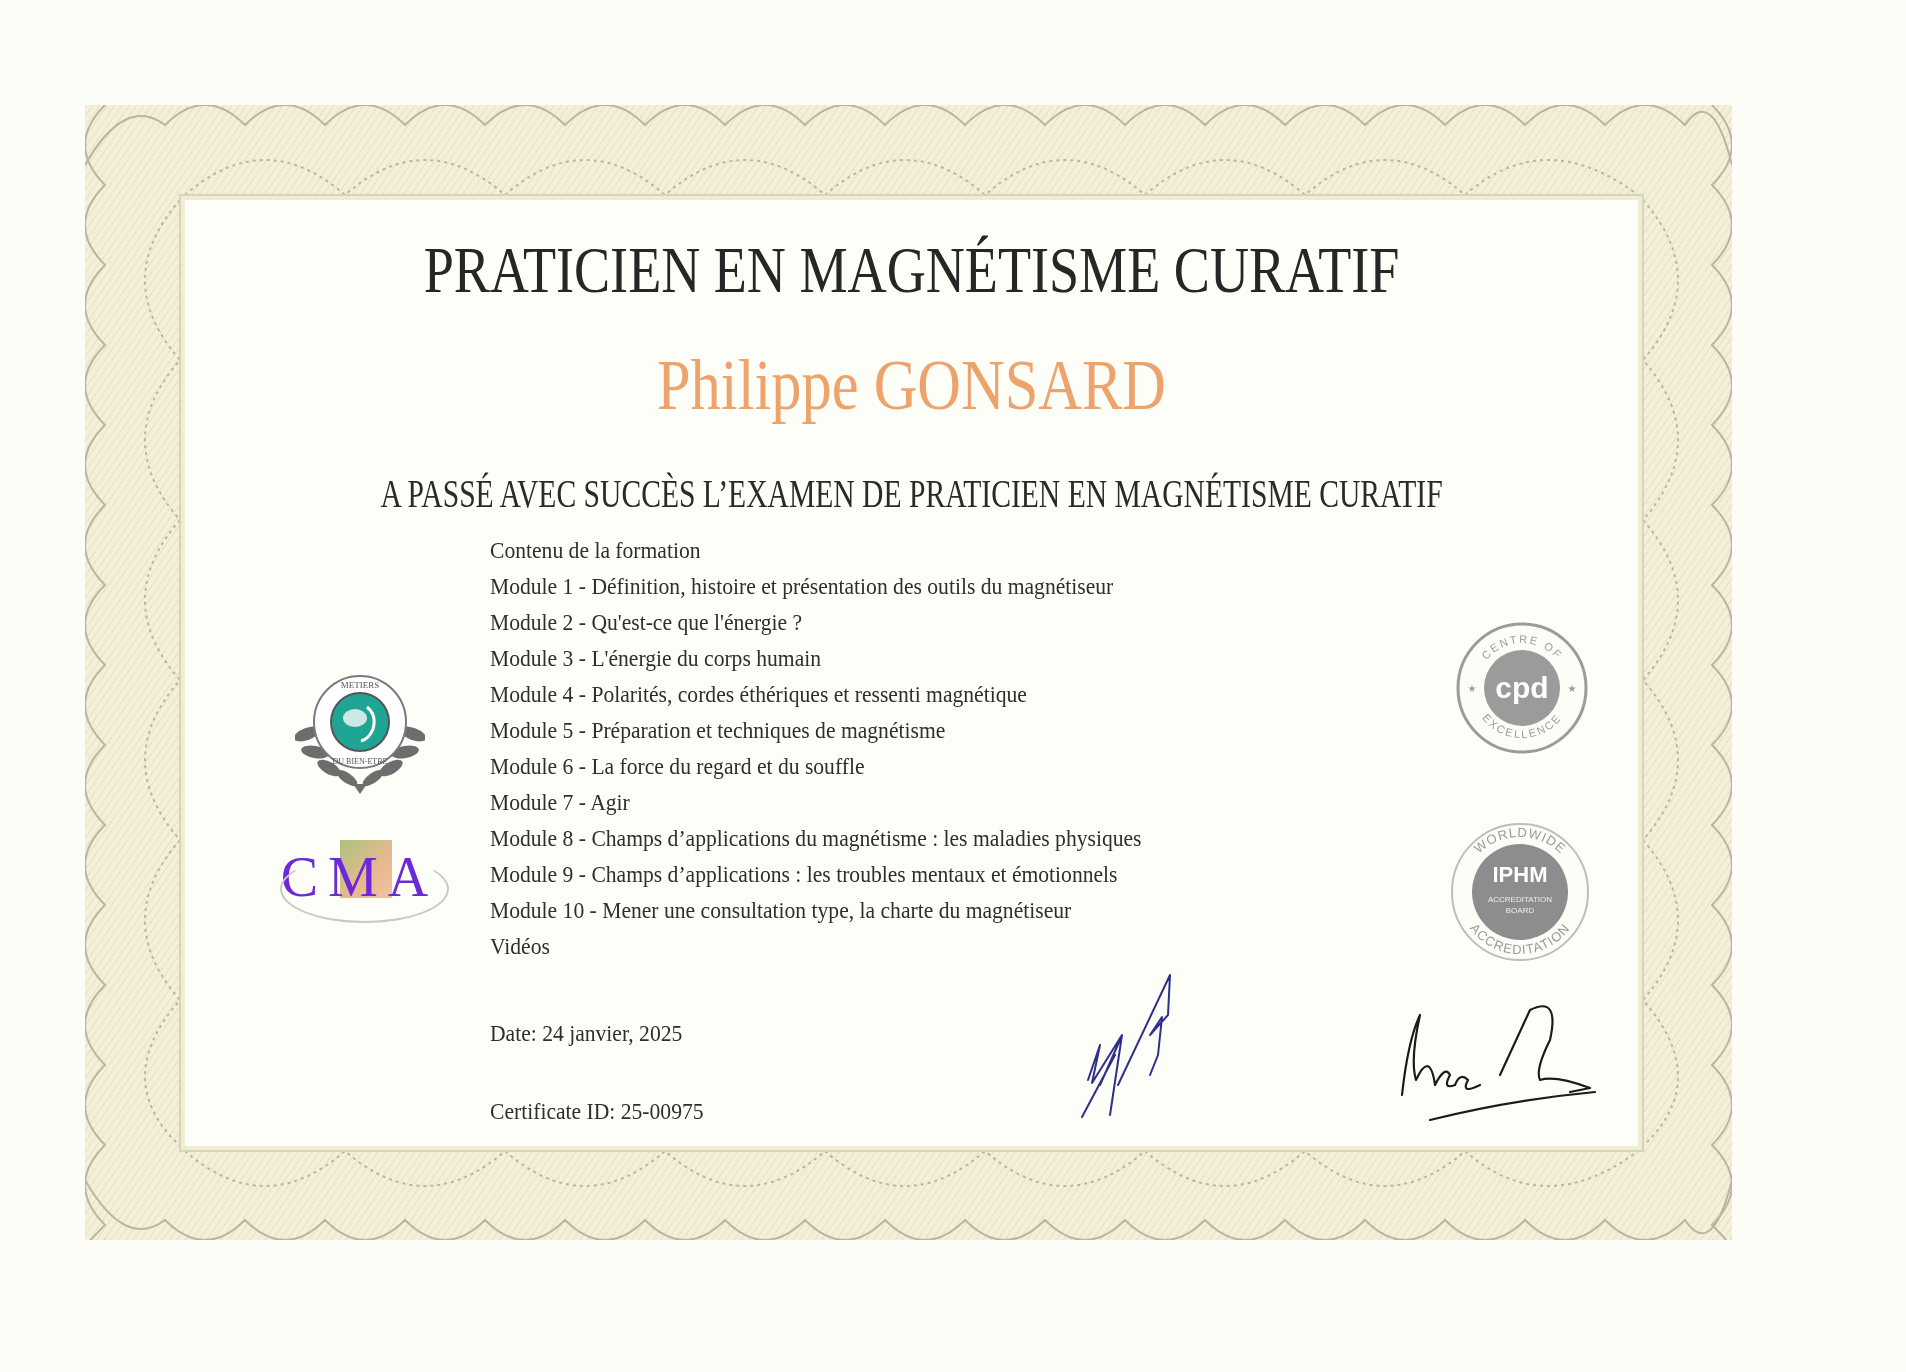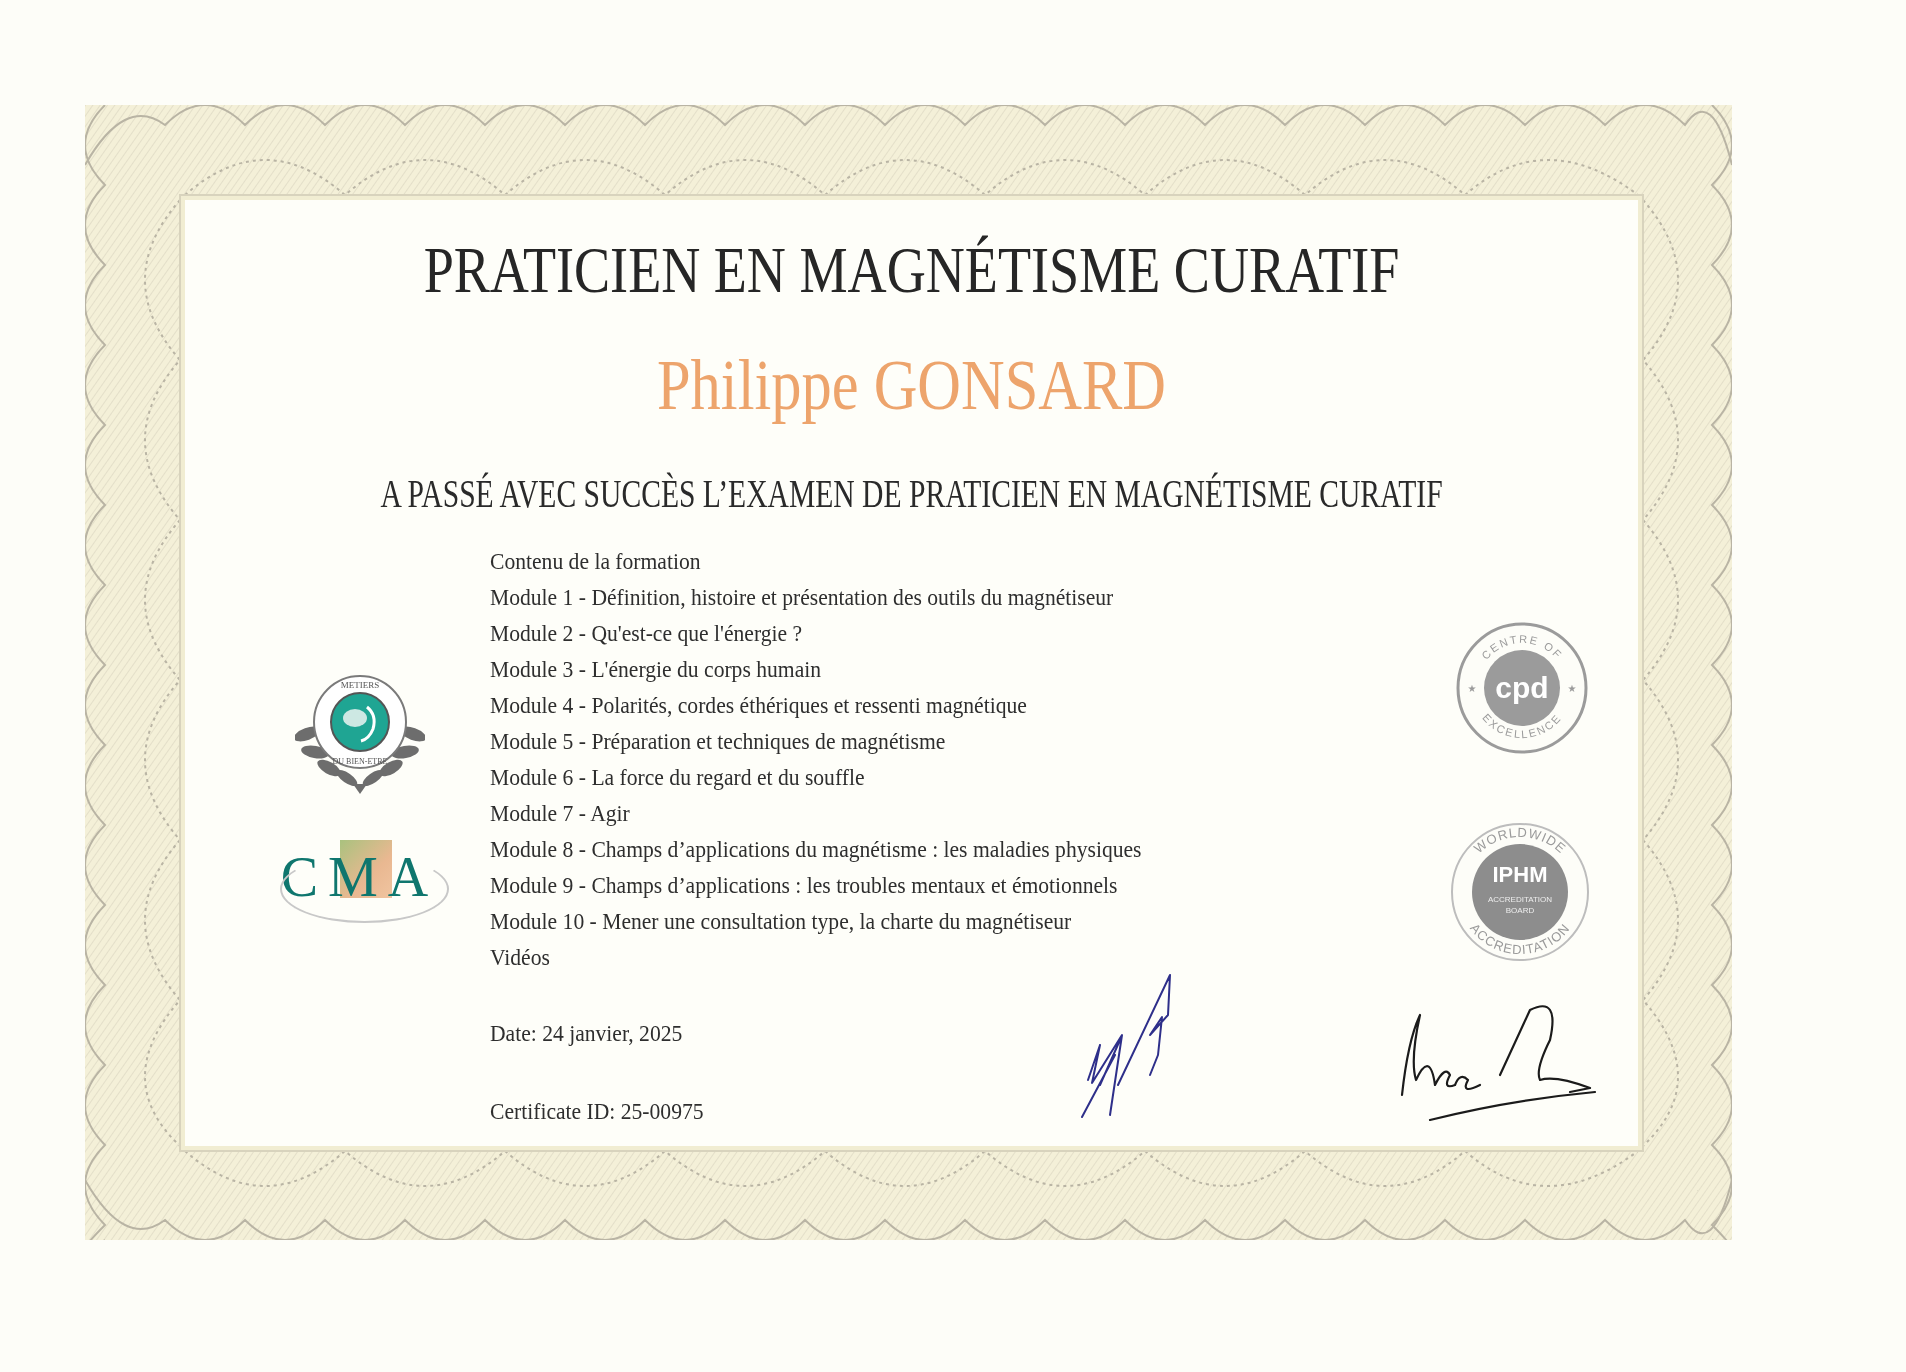--- a/index.html
+++ b/index.html
@@ -33,32 +33,31 @@
     }
     .subtitle {
       left:185px; width:1453px; top:470px; text-align:center;
       font-size:40px; color:#2a2a2a;
       transform:scaleX(0.74); transform-origin:center;
       white-space:nowrap;
     }
     .content {
       left:490px; top:532px; font-size:24px; line-height:36px; color:#2e2e2e;
       white-space:nowrap;
-      margin-top:11px;
     }
     .content div { transform:scaleX(0.9); transform-origin:left center; }
     .footer-line {
       left:490px; font-size:24px; color:#2e2e2e; white-space:nowrap;
       transform:scaleX(0.9); transform-origin:left center;
     }
     .logo { position:absolute; }
     .sig { position:absolute; }
     .cma-letters {
       position:absolute; top:10px; left:0; width:175px; text-align:center;
-      font-size:56px; color:#0f766e; letter-spacing:10px;
+      font-size:56px; color:#6d28d9; letter-spacing:10px;
     }
   </style>
 </head>
 <body>
 
 <div class="frame">
   <svg viewBox="0 0 1647 1135" preserveAspectRatio="none">
     <defs>
       <pattern id="hatch" width="6" height="6" patternUnits="userSpaceOnUse" patternTransform="rotate(35)">
         <line x1="0" y1="0" x2="0" y2="6" stroke="#c9c3b0" stroke-width="1.4"></line>

